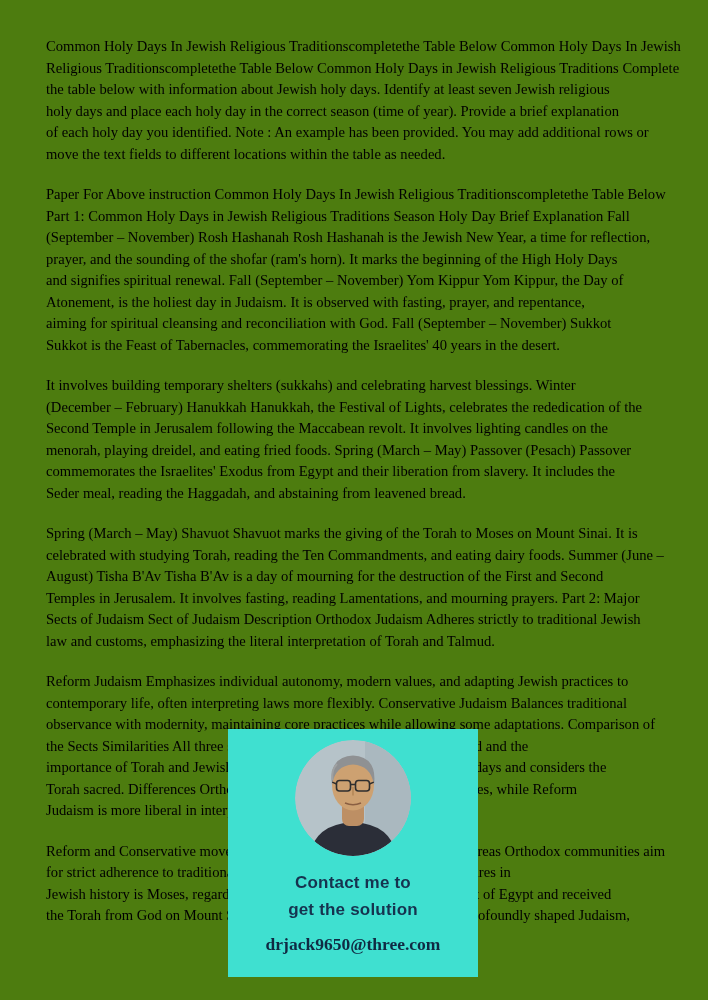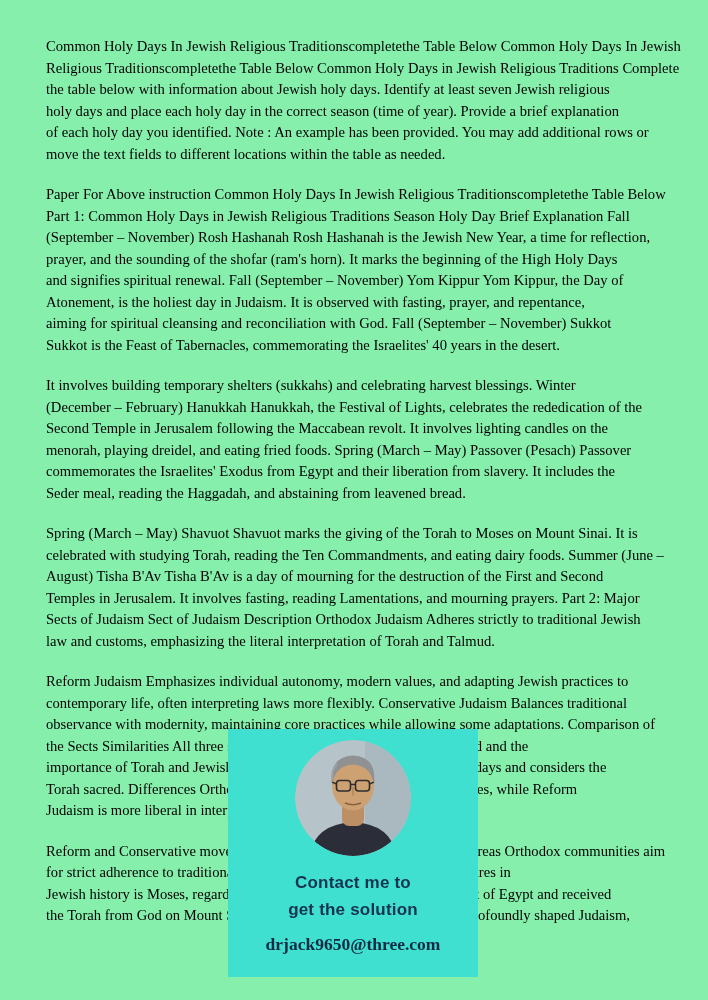--- a/index.html
+++ b/index.html
@@ -1,20 +1,20 @@
 <!DOCTYPE html>
 <html><head>
 <meta charset="utf-8">
 <style>
   html, body { margin: 0; padding: 0; background: #ffffff; }
   .page {
     position: relative;
     width: 708px;
     height: 1000px;
-    background: #86efac;
+    background: #4d7c0f;
     overflow: hidden;
     font-family: "Liberation Serif", serif;
   }
   .doc {
     position: absolute;
     left: 46px;
     top: 36px;
     width: 625px;
     color: #000000;
     font-size: 14.6px;

